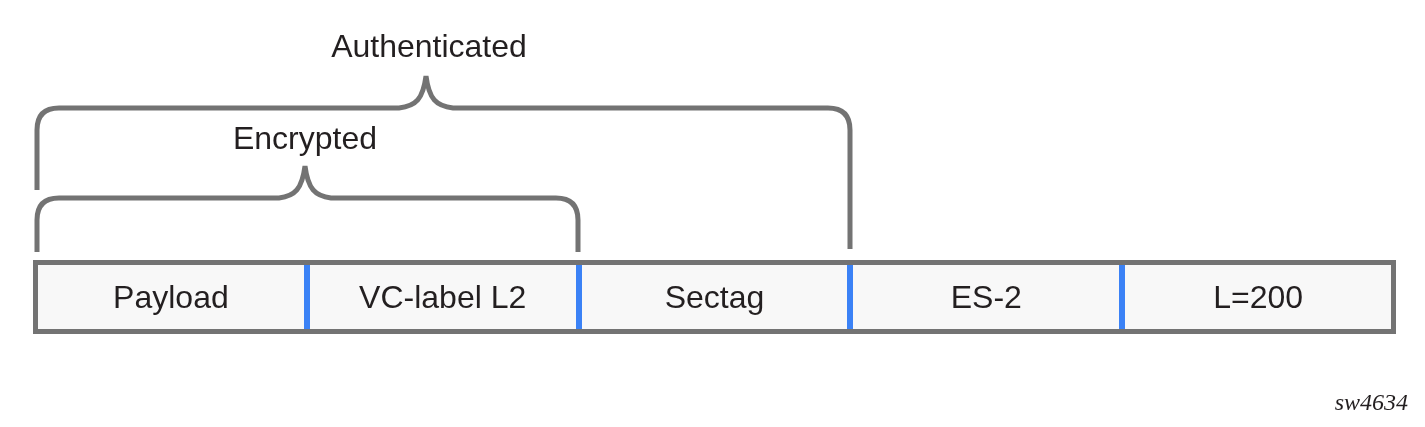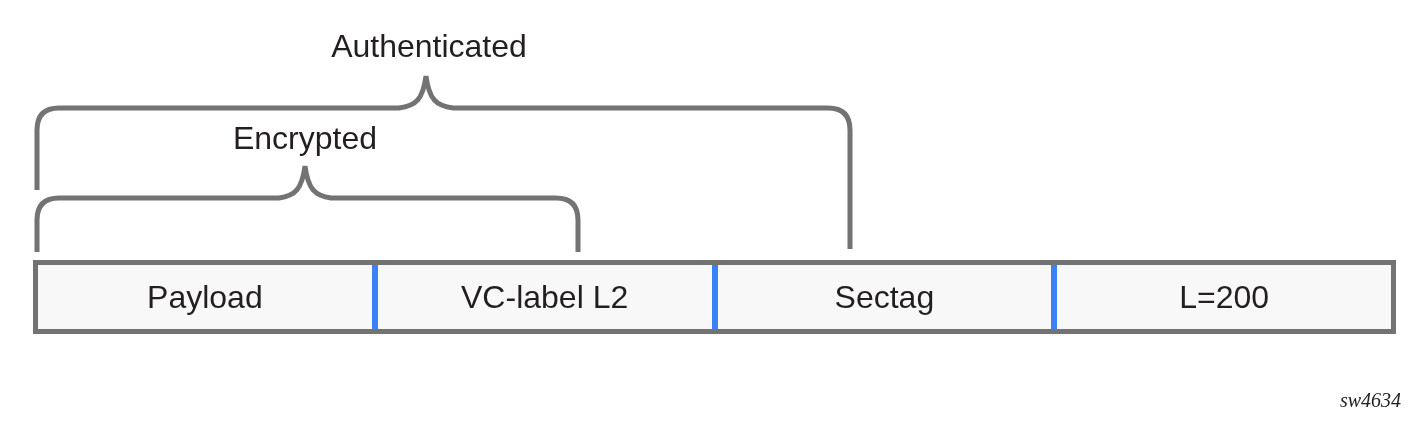--- a/index.html
+++ b/index.html
@@ -58,25 +58,25 @@
     border-left: 6px solid #3b82f6;
     font-size: 32px;
     color: #231f20;
     white-space: nowrap;
   }
   .field-box:first-child {
     border-left: none;
   }
   .watermark {
     position: absolute;
-    right: 24px;
+    right: 17px;
     top: 389px;
     font-family: "Liberation Serif", serif;
     font-style: italic;
-    font-size: 20px;
+    font-size: 24px;
     color: #231f20;
   }
 </style>
 </head>
 <body>
 
 <div class="canvas">
 
   <svg class="braces-layer" viewBox="0 0 1425 427" aria-hidden="true">
     <path d="M 37 190 L 37 130 Q 37 108 59 108 L 399 108 C 416 106 423 99 426 76 C 429 99 436 106 453 108 L 828 108 Q 850 108 850 130 L 850 249"></path>
@@ -91,19 +91,22 @@
     <div class="field-box">
       <span>Payload</span>
     </div>
     <div class="field-box">
       <span>VC-label L2</span>
     </div>
     <div class="field-box">
       <span>Sectag</span>
     </div>
     <div class="field-box">
+      <span>ES-2</span>
+    </div>
+    <div class="field-box">
       <span>L=200</span>
     </div>
   </div>
 
   <div class="watermark">sw4634</div>
 
 </div>
 
 </body></html>

